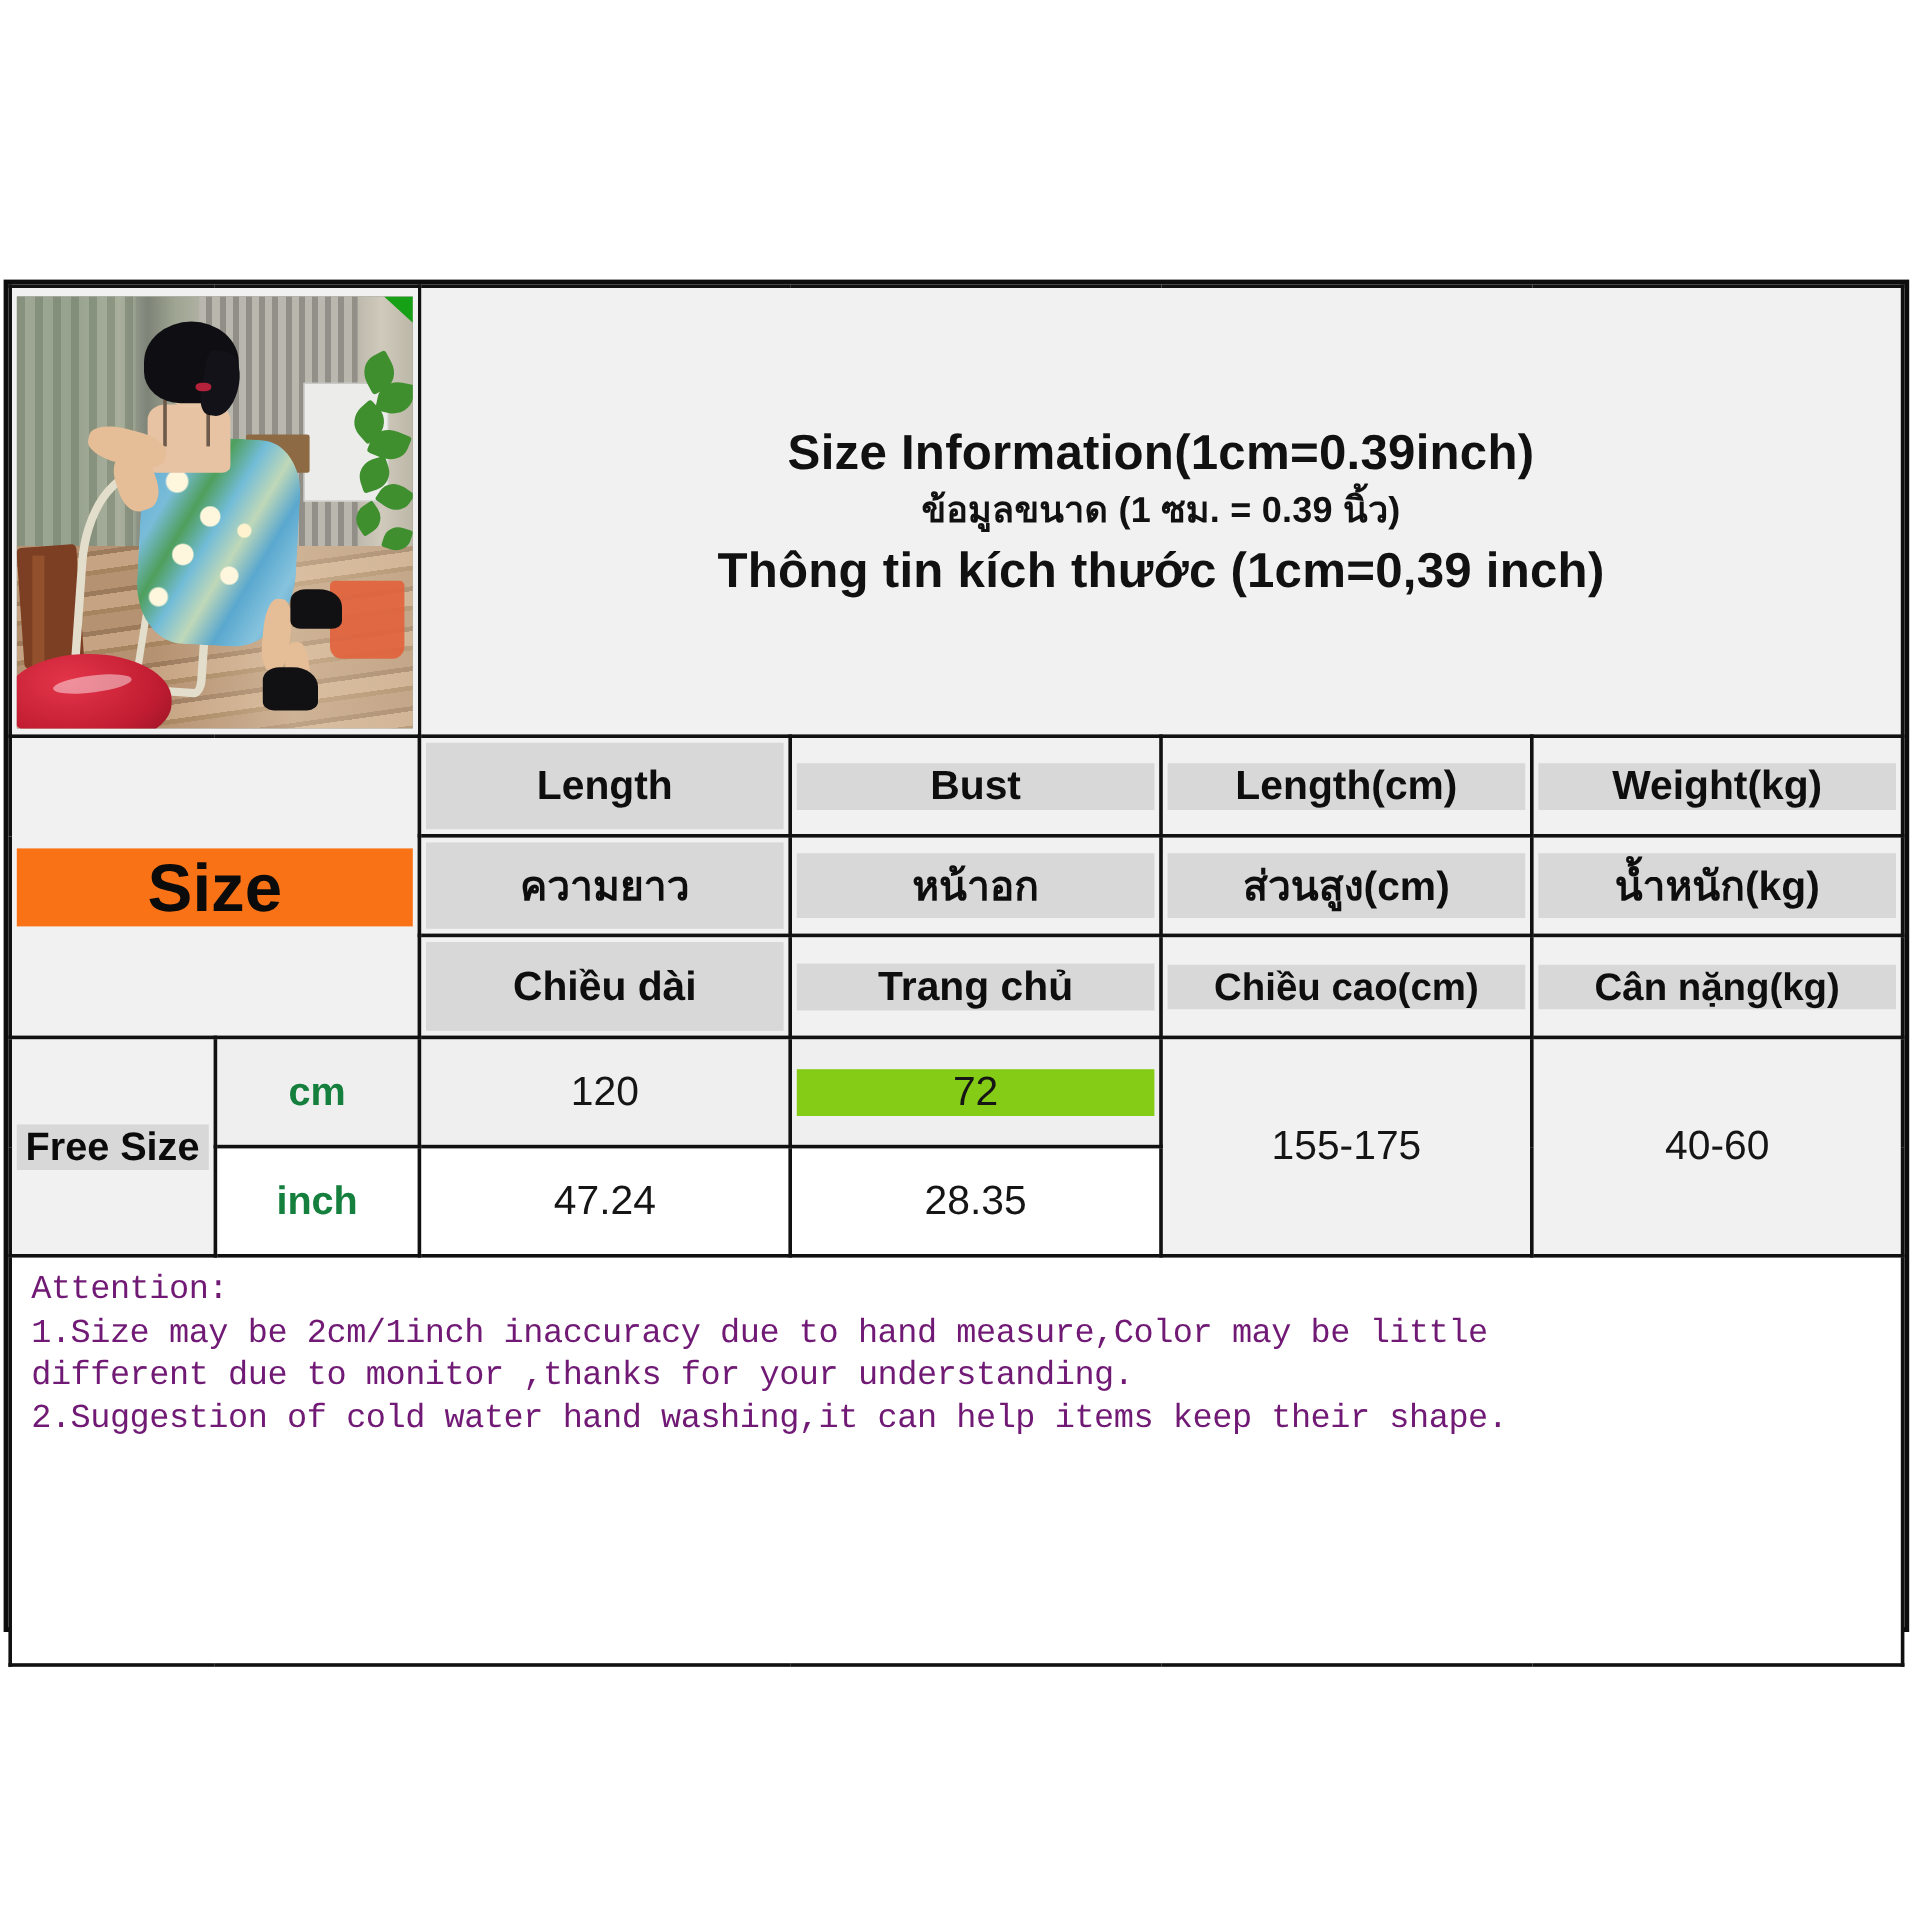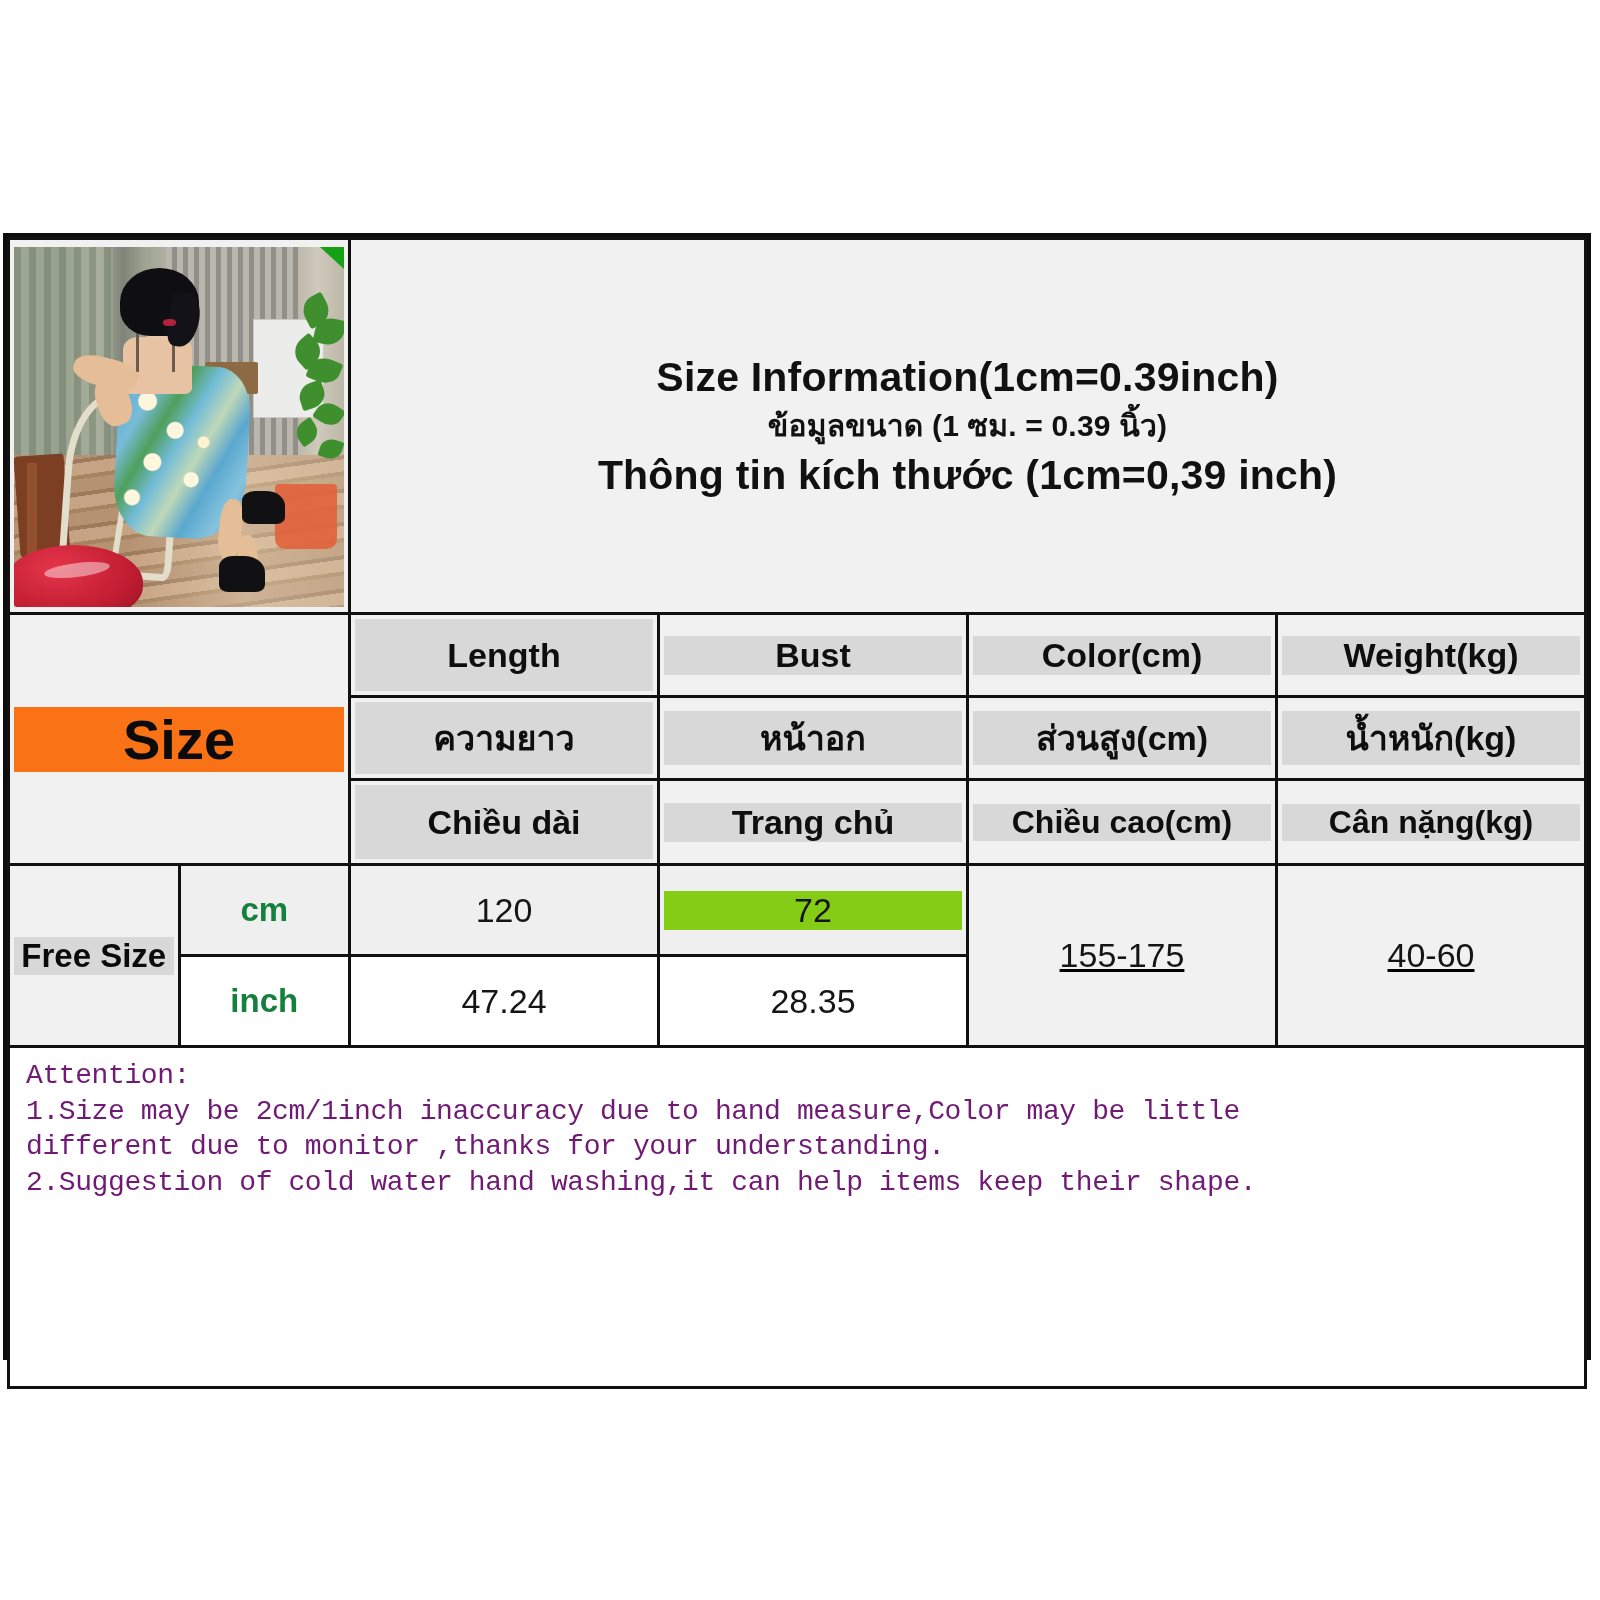--- a/index.html
+++ b/index.html
@@ -259,21 +259,21 @@
     font-size: 33px;
     font-weight: bold;
     color: #0b0b0b;
     white-space: nowrap;
   }
   td.plainwhite { background: #ffffff; }
   td.plainwhite .inner { background: #ffffff; }
   td.tintlight .inner { background: #efefef; }
   td.tintlight { background: #efefef; }
   td.spanval { background: #f1f1f1; }
-  td.spanval .inner { background: #f1f1f1; text-decoration: underline; }
+  td.spanval .inner { background: #f1f1f1; }
 
   
   #attention-cell {
     background: #ffffff;
     text-align: left;
     vertical-align: top;
     padding: 10px 12px 0 12px;
   }
   .att-line {
     font-size: 28px;
@@ -357,21 +357,21 @@
               <span class="hdr-txt">Length</span>
             </div>
       </td>
       <td style="width:280px">
         <div class="inner">
               <span class="hdr-txt">Bust</span>
             </div>
       </td>
       <td style="width:345px">
         <div class="inner">
-              <span class="hdr-txt">Color(cm)</span>
+              <span class="hdr-txt">Length(cm)</span>
             </div>
       </td>
       <td style="width:338px">
         <div class="inner">
               <span class="hdr-txt">Weight(kg)</span>
             </div>
       </td>
     </tr>
 
     <tr>

